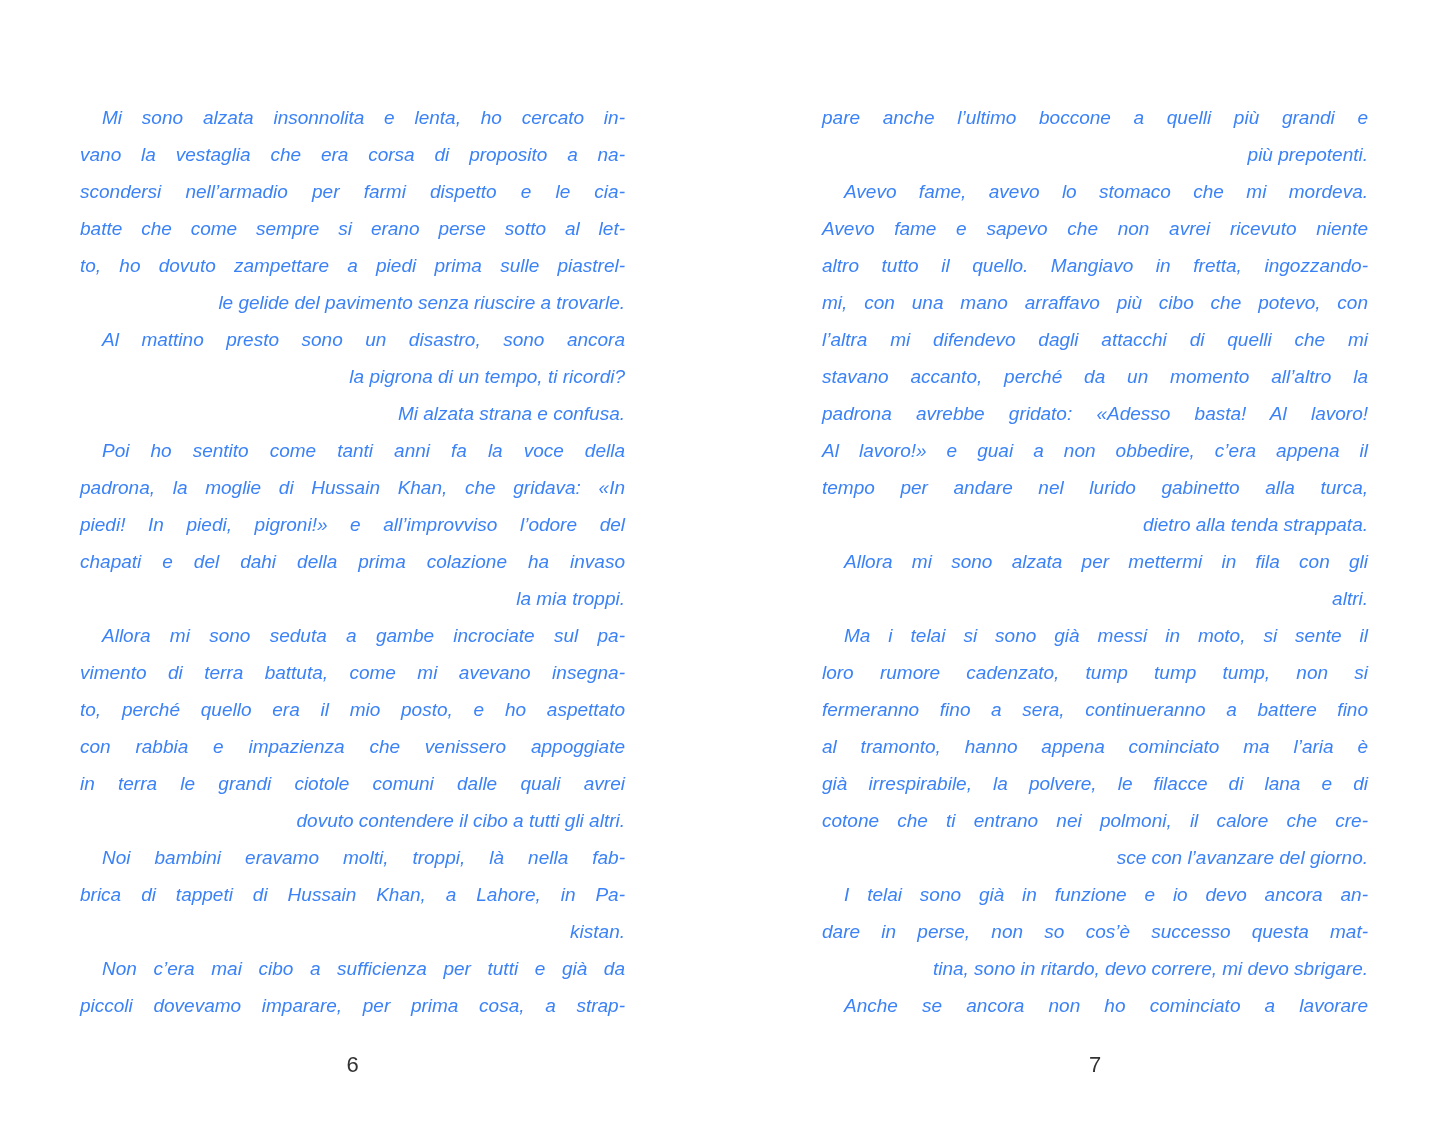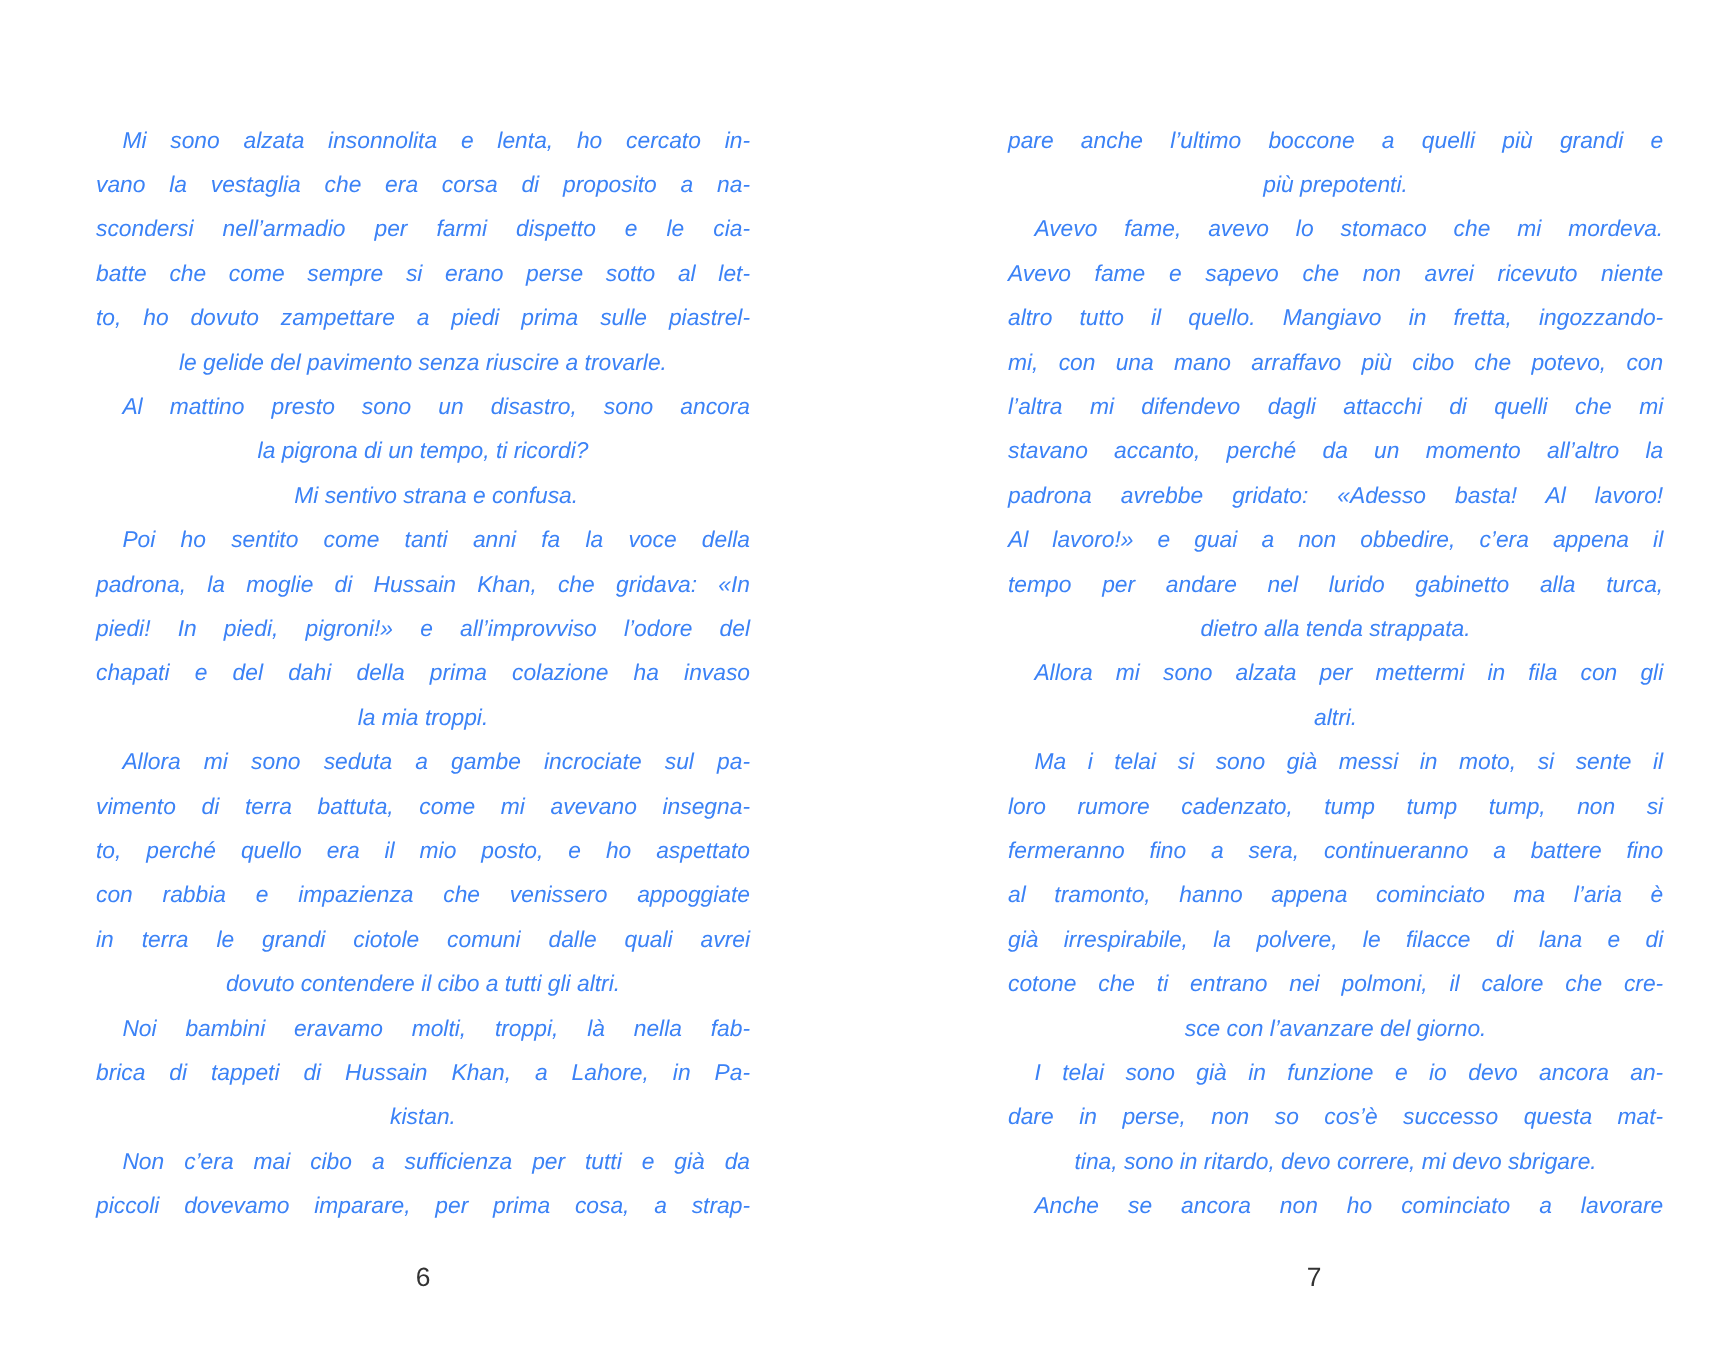--- a/index.html
+++ b/index.html
@@ -19,24 +19,24 @@
     position: absolute;
     top: 99px;
     font-style: italic;
     font-weight: 300;
     font-size: 19px;
     line-height: 37px;
     color: #3b82f6;
     letter-spacing: 0px;
   }
   #left-text  { left: 80px;  width: 545px; }
-  #right-text { left: 840px; width: 546px; }
+  #right-text { left: 822px; width: 546px; }
   .line {
     height: 37px;
-    text-align: center;
+    text-align: right;
     white-space: normal;
   }
   .line.jst {
     text-align: justify;
     text-align-last: justify;
     text-justify: inter-word;
   }
   .line.ind { padding-left: 22px; }
   .folio {
     position: absolute;
@@ -60,21 +60,21 @@
   <section>
     <div class="text-block" id="left-text">
         <div class="line ind jst">Mi sono alzata insonnolita e lenta, ho cercato in-</div>
         <div class="line jst">vano la vestaglia che era corsa di proposito a na-</div>
         <div class="line jst">scondersi nell’armadio per farmi dispetto e le cia-</div>
         <div class="line jst">batte che come sempre si erano perse sotto al let-</div>
         <div class="line jst">to, ho dovuto zampettare a piedi prima sulle piastrel-</div>
         <div class="line">le gelide del pavimento senza riuscire a trovarle.</div>
         <div class="line ind jst">Al mattino presto sono un disastro, sono ancora</div>
         <div class="line">la pigrona di un tempo, ti ricordi?</div>
-        <div class="line ind">Mi sentivo strana e confusa.</div>
+        <div class="line ind">Mi alzata strana e confusa.</div>
         <div class="line ind jst">Poi ho sentito come tanti anni fa la voce della</div>
         <div class="line jst">padrona, la moglie di Hussain Khan, che gridava: «In</div>
         <div class="line jst">piedi! In piedi, pigroni!» e all’improvviso l’odore del</div>
         <div class="line jst">chapati e del dahi della prima colazione ha invaso</div>
         <div class="line">la mia troppi.</div>
         <div class="line ind jst">Allora mi sono seduta a gambe incrociate sul pa-</div>
         <div class="line jst">vimento di terra battuta, come mi avevano insegna-</div>
         <div class="line jst">to, perché quello era il mio posto, e ho aspettato</div>
         <div class="line jst">con rabbia e impazienza che venissero appoggiate</div>
         <div class="line jst">in terra le grandi ciotole comuni dalle quali avrei</div>

